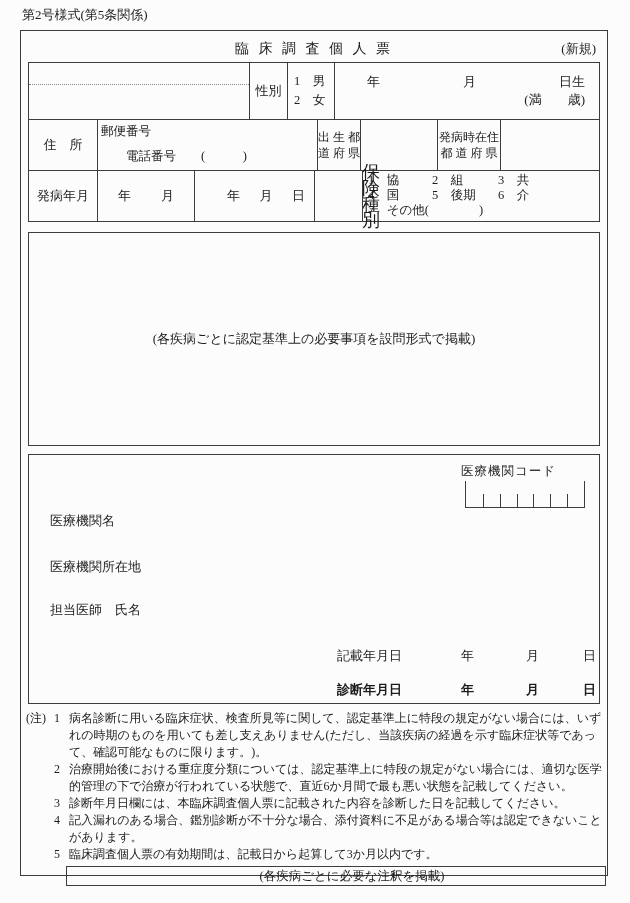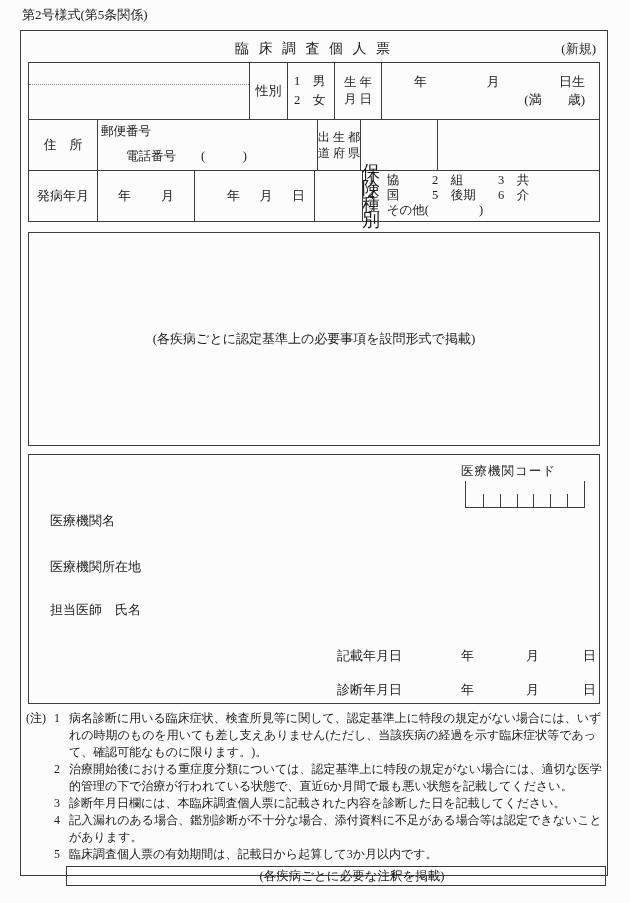--- a/index.html
+++ b/index.html
@@ -70,21 +70,21 @@
   .code-grid{position:absolute;left:436px;top:26px;width:120px;height:27px;
     border-left:1px solid #3d3d3d;border-right:1px solid #3d3d3d;border-bottom:1px solid #3d3d3d;
     display:flex;box-sizing:border-box;}
   .code-cell{flex:1;position:relative;}
   .code-cell:not(:last-child)::after{content:'';position:absolute;right:-1px;bottom:0;width:1px;height:13px;background:#3d3d3d;}
   .med-name{position:absolute;left:21px;top:57px;}
   .med-addr{position:absolute;left:21px;top:103px;}
   .med-doctor{position:absolute;left:21px;top:146px;}
   .date-row{position:absolute;left:0;right:0;height:18px;}
   .dr-written{top:192px;}
-  .dr-diag{top:226px;}
+  .dr-diag{top:226px;font-weight:bold;}
   .date-row .dr-label{position:absolute;left:308px;}
   .date-row .dr-y{position:absolute;left:432px;}
   .date-row .dr-m{position:absolute;left:497px;}
   .date-row .dr-d{position:absolute;left:554px;}
   
   .notes{display:flex;margin:6px 2px 0 5px;font-size:12px;line-height:17px;}
   .note-head{width:28px;flex:none;}
   .note-body{flex:1;}
   .note-item{display:flex;}
   .note-num{width:15px;flex:none;}
@@ -109,24 +109,20 @@
     <div class="trow row1">
       <div class="tcell name-field col">
         <div class="furigana-line"></div>
         <div style="flex:1"></div>
       </div>
       <div class="tcell sex-cell center">性別</div>
       <div class="tcell sexopt-cell col">
         <div>1　男</div>
         <div>2　女</div>
       </div>
-      <div class="tcell birthlab-cell col">
-        <div>生 年</div>
-        <div>月 日</div>
-      </div>
       <div class="tcell birthdate-cell col">
         <div class="bd-line1">
           <span>年</span>
           <span>月</span>
           <span>日生</span>
         </div>
         <div class="bd-line2">(満　　歳)</div>
       </div>
     </div>
 
@@ -134,20 +130,24 @@
       <div class="tcell c-lab center">住　所</div>
       <div class="tcell addr-field">
         <div class="postal">郵便番号</div>
         <div class="phone">電話番号　　(　　　)</div>
       </div>
       <div class="tcell bpref-cell col">
         <div>出 生 都</div>
         <div>道 府 県</div>
       </div>
       <div class="tcell blank-cell-1"></div>
+      <div class="tcell opref-cell col">
+        <div>発病時在住</div>
+        <div>都 道 府 県</div>
+      </div>
       <div class="tcell blank-flex"></div>
     </div>
 
     <div class="trow row3">
       <div class="tcell onset-lab center">発病年月</div>
       <div class="tcell onset-ym">
         <span>年</span>
         <span>月</span>
       </div>
       <div class="tcell fv-ymd">

